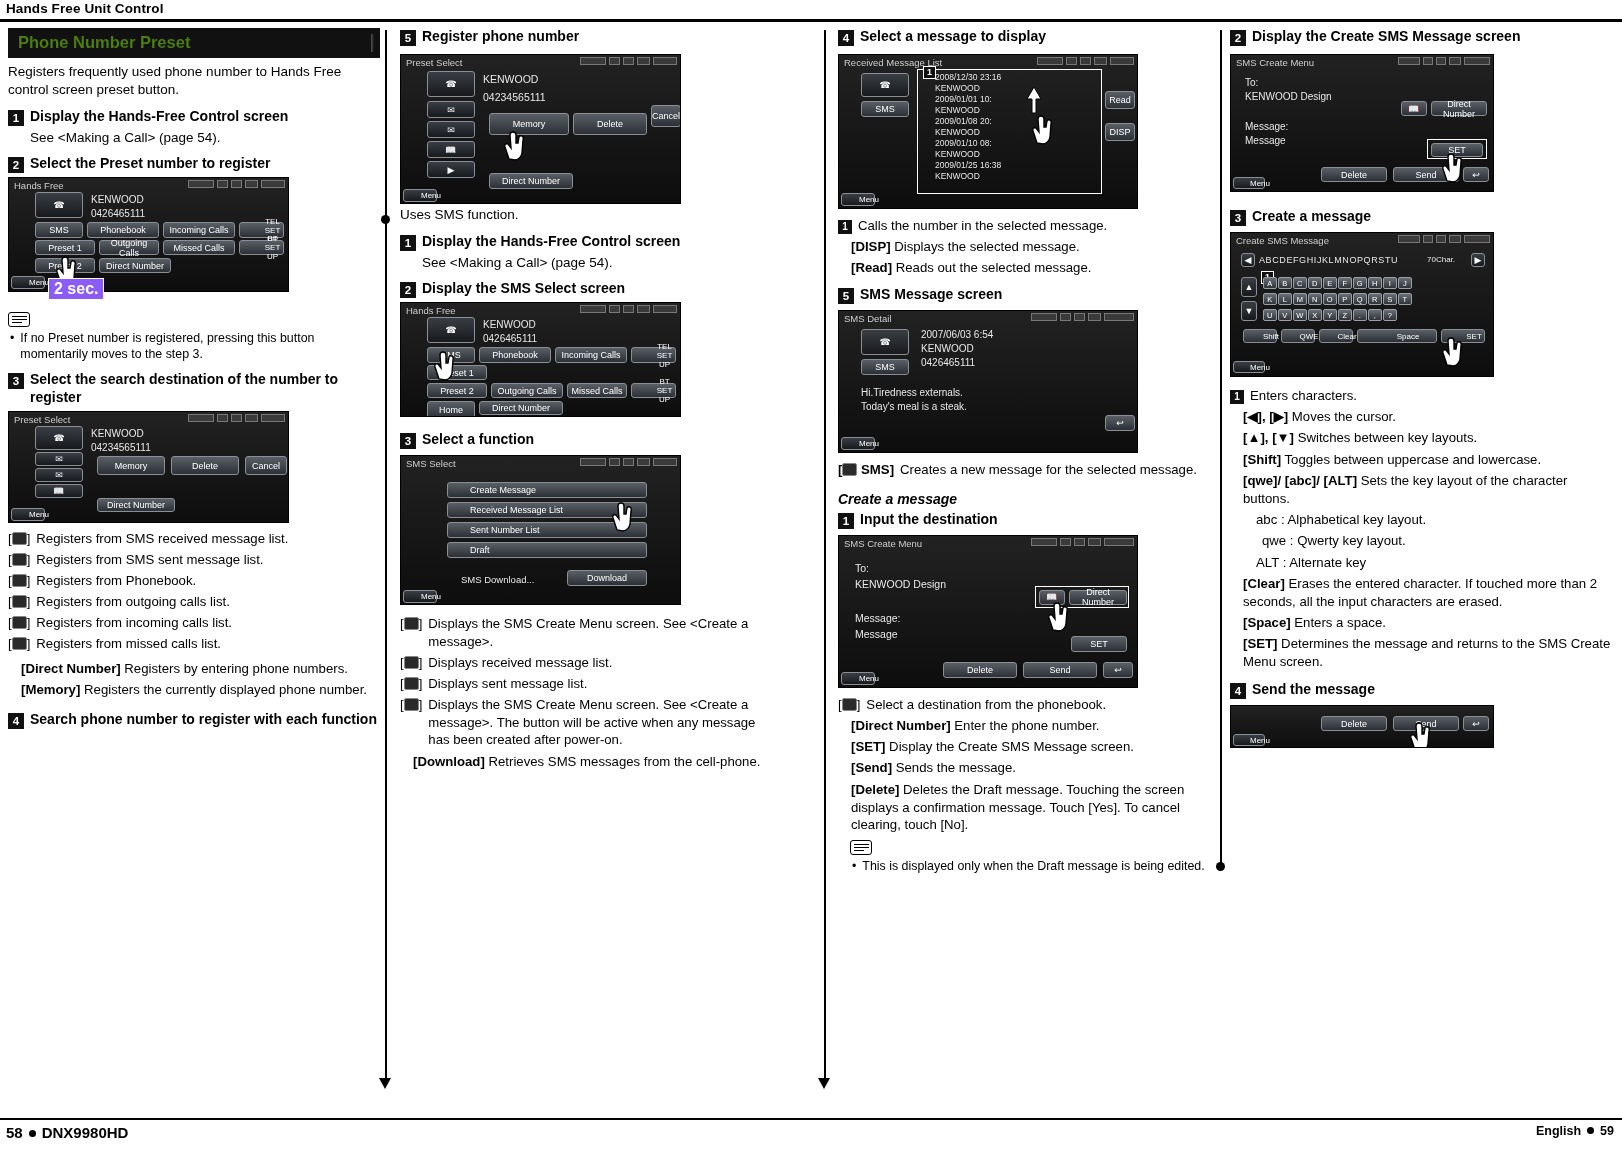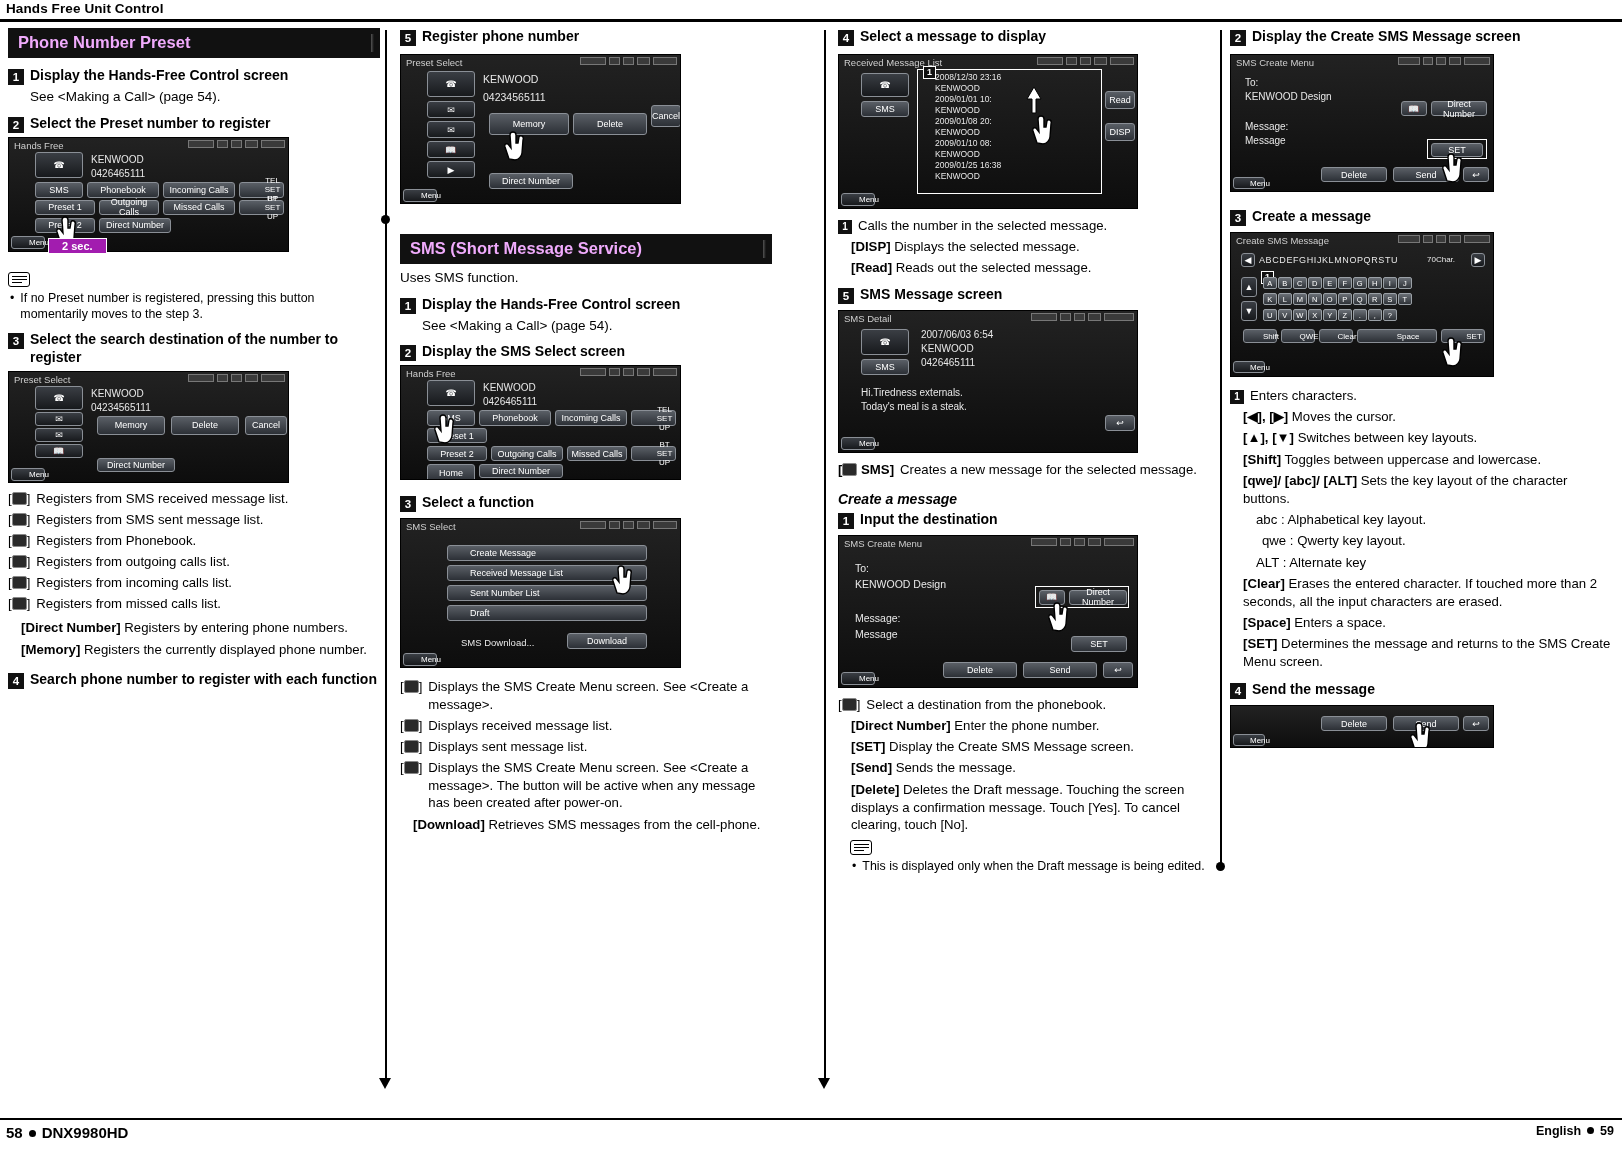--- a/index.html
+++ b/index.html
@@ -41,21 +41,21 @@
   .c3 { left:838px; width:372px; }
   .c4 { left:1230px; width:384px; }
 
   
   .vline { position:absolute; width:1.6px; background:#000; }
   .varrow { position:absolute; width:0; height:0; border-left:6.5px solid transparent; border-right:6.5px solid transparent; border-top:11px solid #000;}
   .bullet-dot { position:absolute; width:9px; height:9px; background:#000; border-radius:50%; }
 
   
   .sect {
-    background:#111; color:#f0abfc; font-weight:bold; font-size:16.5px;
+    background:#111; color:#4d7c0f; font-weight:bold; font-size:16.5px;
     padding:5px 10px 6px 10px; margin-bottom:5px;
     position:relative;
   }
   .sect::after{
     content:""; position:absolute; right:6px; top:6px; bottom:6px; width:3px;
     background:linear-gradient(to right,#555,#111);
   }
   .sect-desc { font-size:13.5px; line-height:1.32; margin:0 0 9px 0; }
 
   
@@ -113,22 +113,22 @@
   .lbl { position:absolute; color:#e8e8e8; }
   .hand {
     position:absolute; width:26px; height:30px;
   }
   .hand svg { width:100%; height:100%; }
   .badge-n {
     position:absolute; width:13px; height:13px; background:#111; border:1px solid #fff;
     color:#fff; font-size:9px; line-height:11px; text-align:center; font-weight:bold;
   }
   .sec2 {
-    position:absolute; background:#a21caf; color:#fff; border:1.5px solid #fff;
-    font-size:11px; font-weight:bold; padding:1px 13px;
+    position:absolute; background:#8b5cf6; color:#fff; border:1.5px solid #fff;
+    font-size:16px; font-weight:bold; padding:1px 5px;
   }
   .ital { font-style:italic; font-weight:bold; font-size:14px; margin:12px 0 4px 0;}
   .tiny-icon{
     display:inline-block; width:15px; height:13px; background:#2a2a2a; border:1px solid #888;
     vertical-align:-2px; border-radius:2px;
   }
   .kbd-row { position:absolute; display:flex; gap:1.5px; }
   .kbd-key {
     width:13.5px; height:12px; background:linear-gradient(#6a6f76,#2f3338);
     border:1px solid #9aa0a6; border-radius:2px; color:#fff; font-size:7.5px;
@@ -152,20 +152,21 @@
 
   <div class="vline" style="left:824px; top:30px; height:1050px;"></div>
   <div class="varrow" style="left:818px; top:1078px;"></div>
 
   <div class="bullet-dot" style="left:1216px; top:862px;"></div>
   <div class="vline" style="left:1220px; top:30px; height:838px;"></div>
 
   <div class="col c1">
 
     <div class="sect">Phone Number Preset</div>
+    <div class="sect-desc">Registers frequently used phone number to Hands Free control screen preset button.</div>
 
     <div class="step">
       <div class="num">1</div>
       <div class="step-title">Display the Hands-Free Control screen</div>
     </div>
     <div class="sub-note">See &lt;Making a Call&gt; (page 54).</div>
 
     <div class="step">
       <div class="num">2</div>
       <div class="step-title">Select the Preset number to register</div>
@@ -316,21 +317,20 @@
       <div class="btn" style="left:250px;top:50px;width:30px;height:22px;">Cancel</div>
       <div class="btn" style="left:88px;top:118px;width:84px;height:16px;">Direct Number</div>
       <div class="btn dark sm" style="left:2px;top:134px;width:34px;height:13px;">Menu</div>
       <div class="hand" style="left:100px;top:76px;">
         <svg viewBox="0 0 26 30">
             <path d="M8 28 L4 16 Q3 12 7 13 L10 17 L9 4 Q9 1 12 1 Q15 1 15 4 L15 12 L17 12 L18 6 Q19 4 21 5 Q23 6 22 9 L21 22 Q20 28 14 29 Z" fill="#fff" stroke="#000" stroke-width="1.4"></path>
           </svg>
       </div>
     </div>
 
-    <div class="sect" style="margin-top:30px;">SMS (Short Message Service)</div>
     <div class="sect-desc">Uses SMS function.</div>
 
     <div class="step">
       <div class="num">1</div>
       <div class="step-title">Display the Hands-Free Control screen</div>
     </div>
     <div class="sub-note">See &lt;Making a Call&gt; (page 54).</div>
 
     <div class="step">
       <div class="num">2</div>

